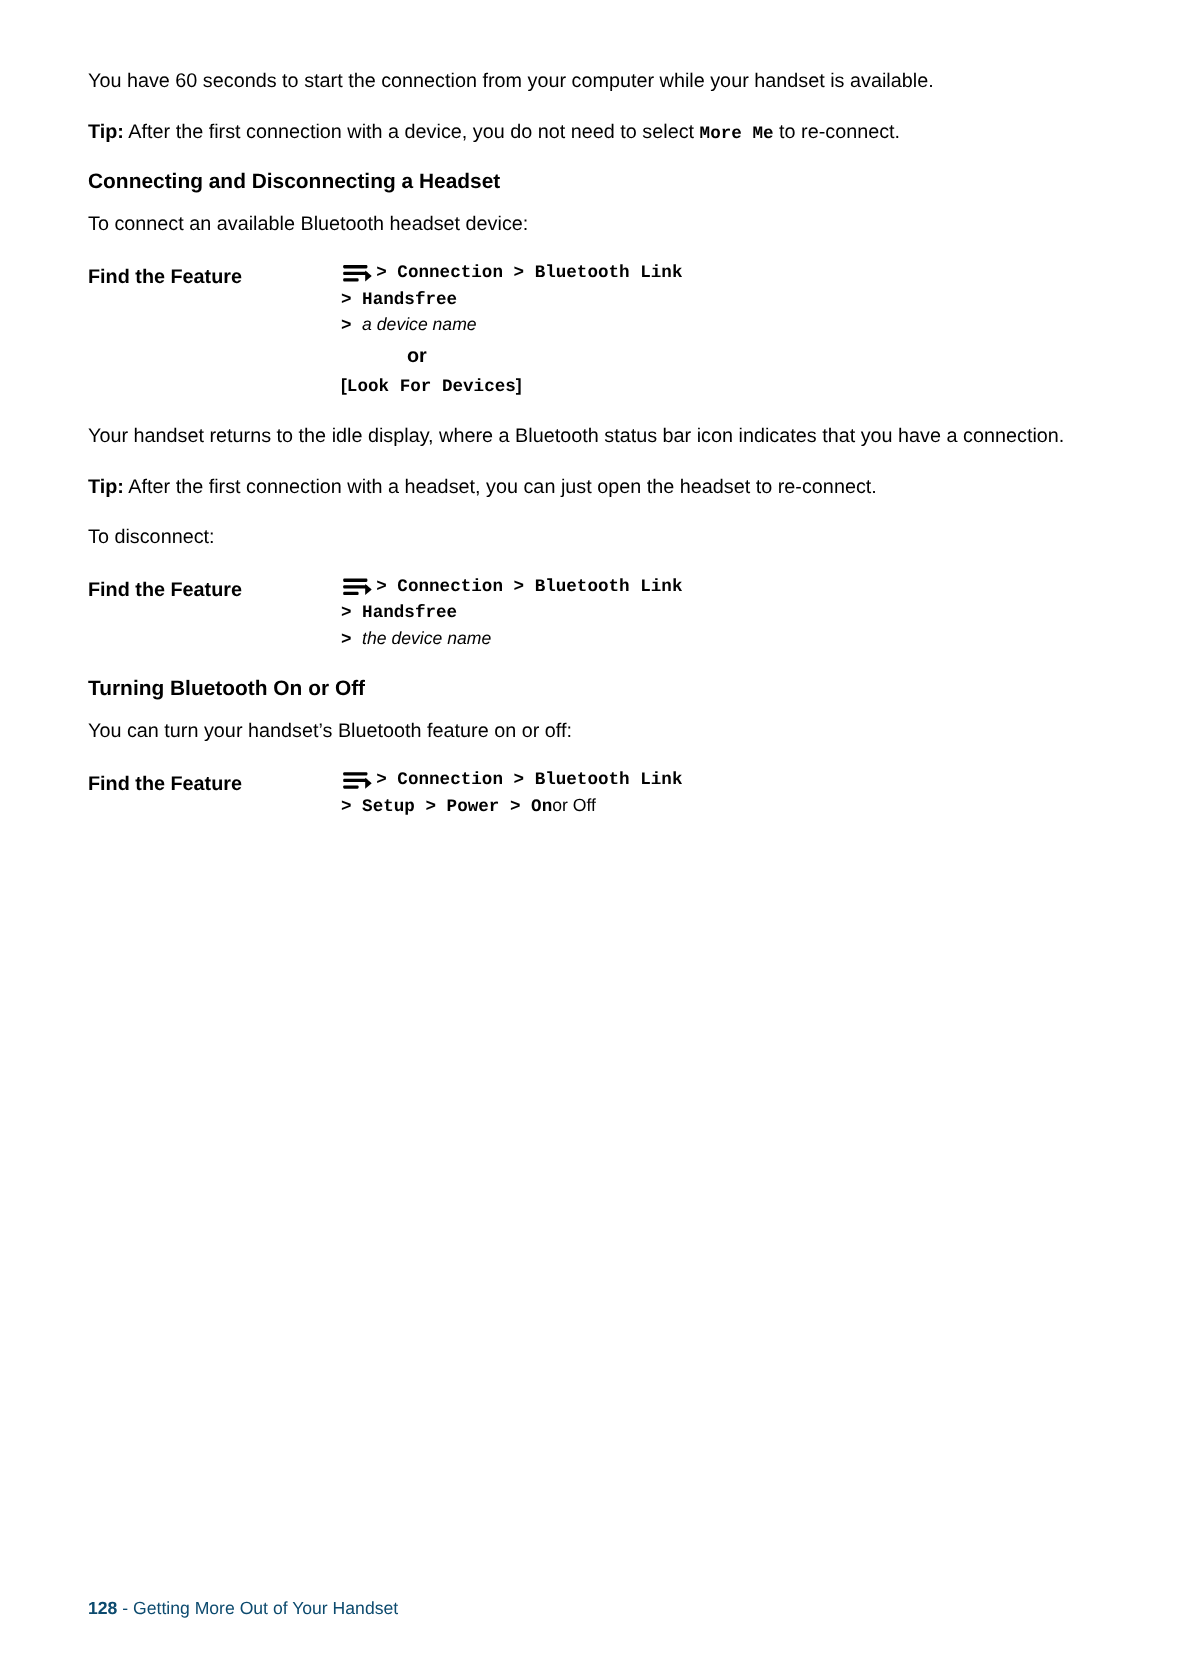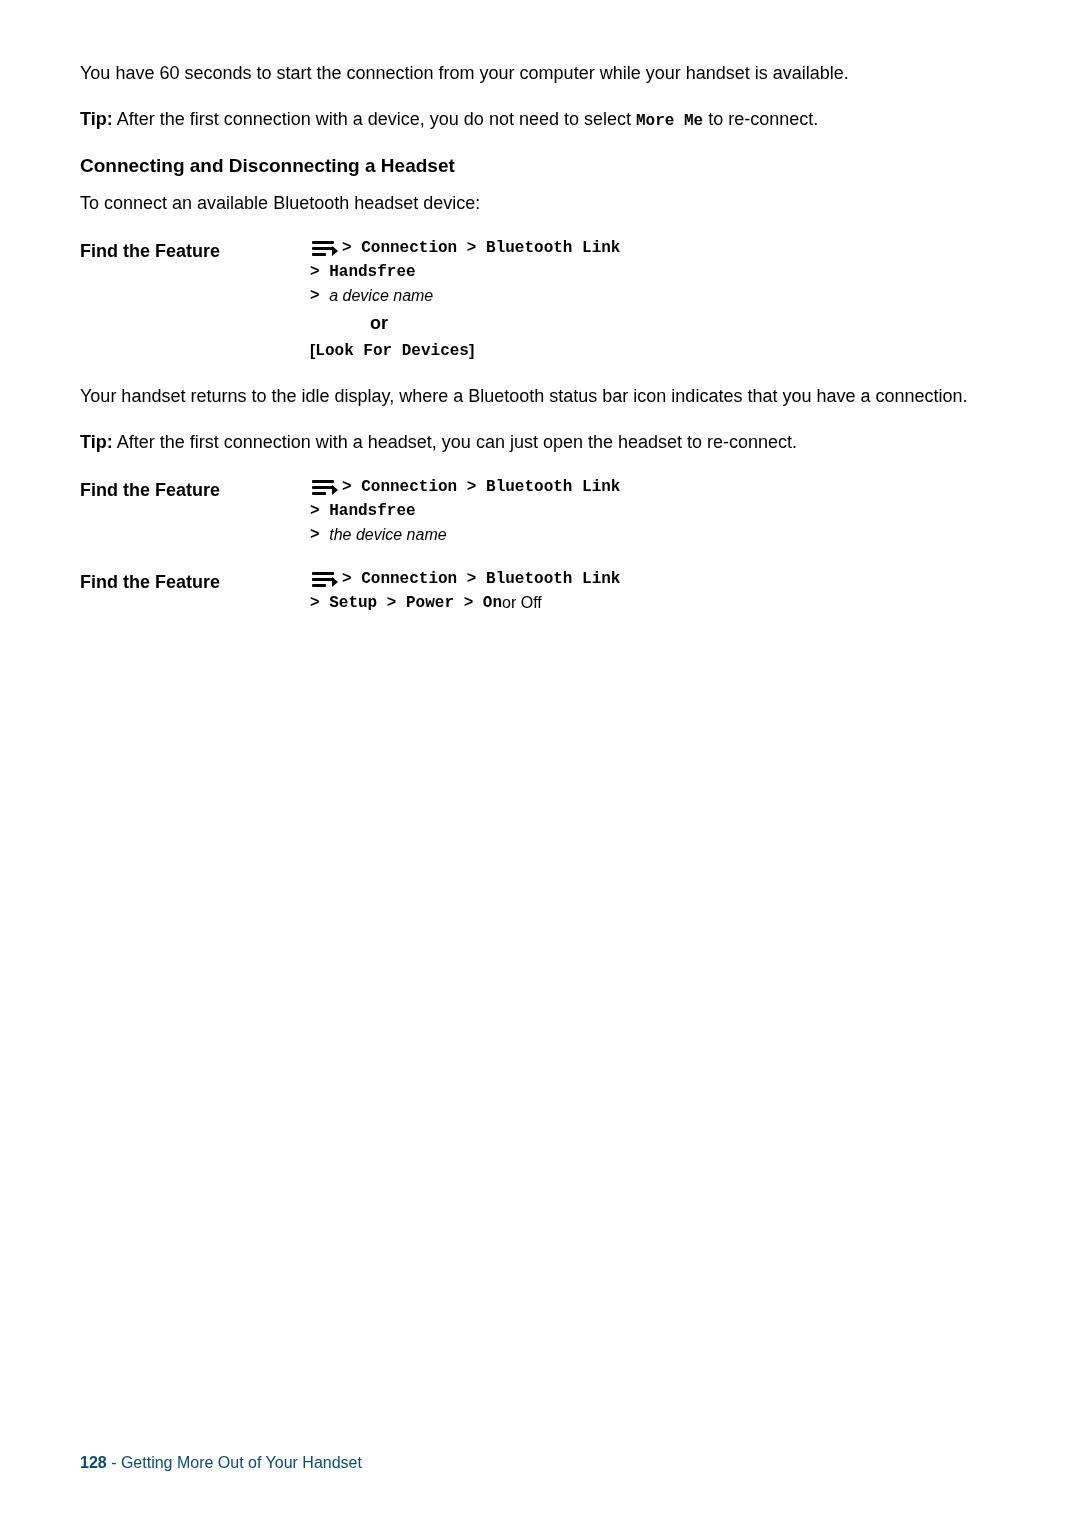--- a/index.html
+++ b/index.html
@@ -172,20 +172,21 @@
       </div>
     </div>
   </div>
 
   <p class="paragraph">Your handset returns to the idle display, where a Bluetooth status bar icon indicates that you have a connection.</p>
 
   <p class="paragraph">
     <span class="tip-bold">Tip:</span><span> After the first connection with a headset, you can just open the headset to re-connect.</span>
   </p>
 
+  <p class="paragraph">To disconnect:</p>
 
   <div class="feature-row">
     <div class="find-feature-label">Find the Feature</div>
     <div class="feature-path">
       <div class="feature-path-line">
         <svg class="menu-icon" viewBox="0 0 28 20" width="28" height="20">
           <rect x="2" y="2" width="22" height="3" rx="1" fill="#000"></rect>
           <rect x="2" y="8" width="22" height="3" rx="1" fill="#000"></rect>
           <rect x="2" y="14" width="14" height="3" rx="1" fill="#000"></rect>
           <polygon points="22,12 28,17 22,22" fill="#000" transform="translate(0,-5)"></polygon>
@@ -195,21 +196,23 @@
       <div class="feature-path-line">
         <span>&gt; Handsfree</span>
       </div>
       <div class="feature-path-line">
         <span style="font-weight:bold;">&gt;&nbsp;</span>
           <span class="device-name-italic">the device name</span>
       </div>
     </div>
   </div>
 
-
+  <h2 class="section-heading">Turning Bluetooth On or Off</h2>
+
+  <p class="paragraph">You can turn your handset’s Bluetooth feature on or off:</p>
 
   <div class="feature-row">
     <div class="find-feature-label">Find the Feature</div>
     <div class="feature-path">
       <div class="feature-path-line">
         <svg class="menu-icon" viewBox="0 0 28 20" width="28" height="20">
           <rect x="2" y="2" width="22" height="3" rx="1" fill="#000"></rect>
           <rect x="2" y="8" width="22" height="3" rx="1" fill="#000"></rect>
           <rect x="2" y="14" width="14" height="3" rx="1" fill="#000"></rect>
           <polygon points="22,12 28,17 22,22" fill="#000" transform="translate(0,-5)"></polygon>

